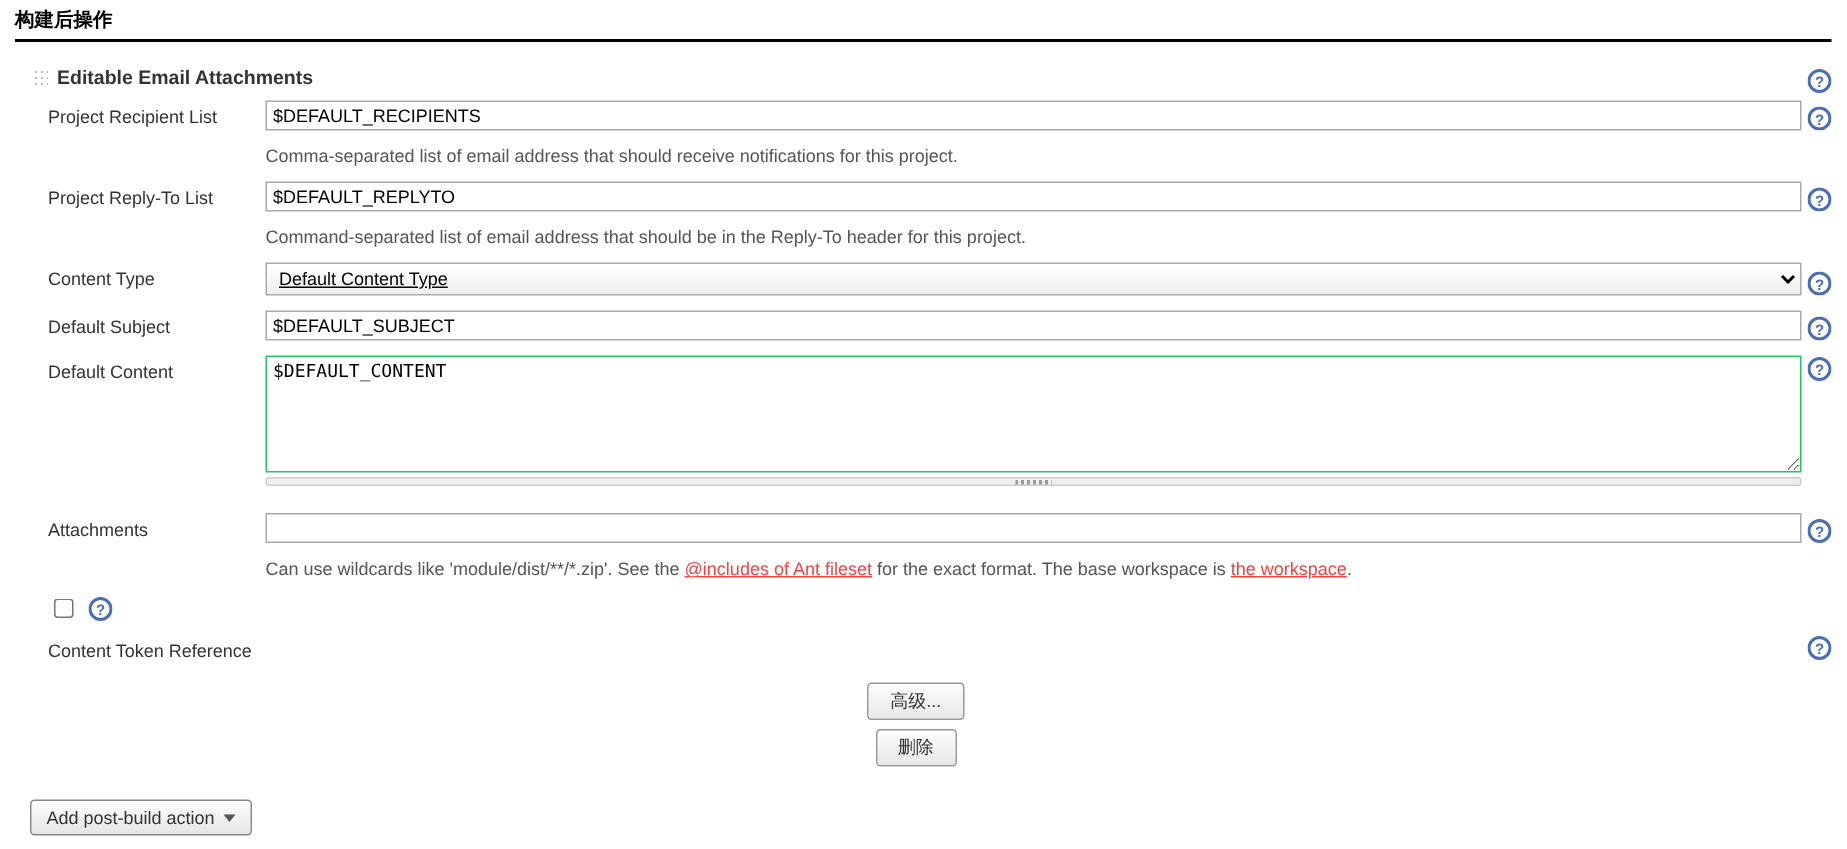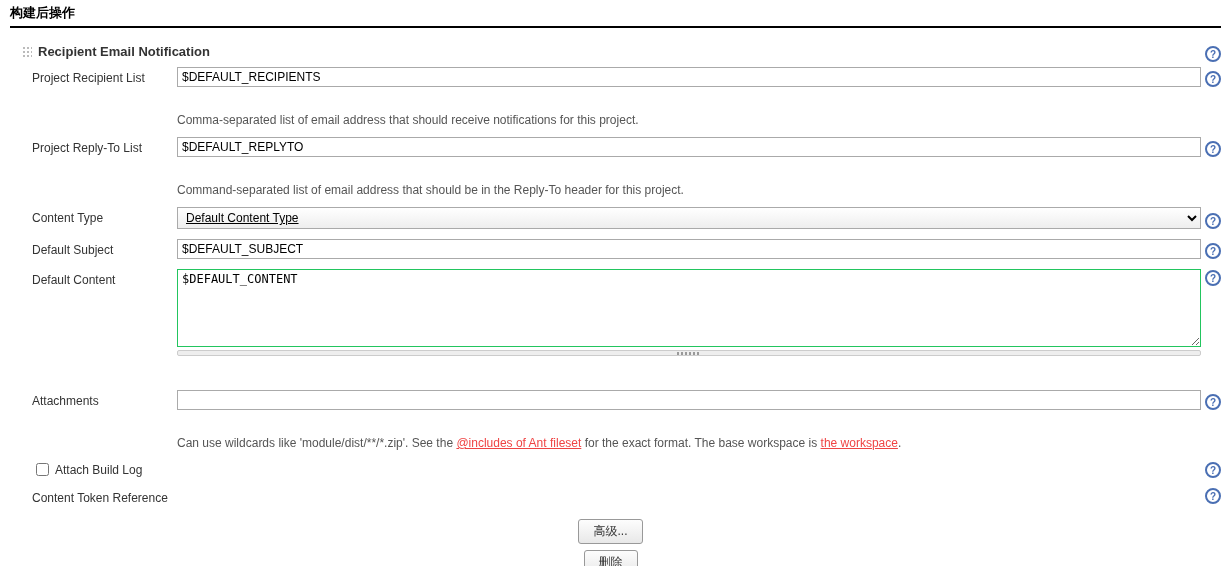--- a/index.html
+++ b/index.html
@@ -31,21 +31,21 @@
       display: inline-block;
       width: 10px;
       height: 12px;
       background-image: radial-gradient(circle, #bbb 1px, transparent 1px);
       background-size: 4px 4px;
       margin-right: 6px;
     }
     .form-row {
       display: flex;
       align-items: flex-start;
-      margin-bottom: 20px;
+      margin-bottom: 4px;
       padding-left: 22px;
     }
     .form-label {
       width: 145px;
       flex-shrink: 0;
       padding-top: 4px;
       color: #333;
     }
     .form-field {
       flex: 1;
@@ -175,21 +175,21 @@
     .title-help-wrap .title-flex { flex: 1; }
   </style>
 </head>
 <body>
 
 <div class="section-header">构建后操作</div>
 
 <div class="title-help-wrap">
   <div class="block-title title-flex">
     <span class="drag-dots"></span>
-    <span>Recipient Email Notification</span>
+    <span>Editable Email Attachments</span>
   </div>
   <span class="help-icon">
     <svg viewBox="0 0 16 16">
         <circle cx="8" cy="8" r="7" fill="#fff" stroke="#4a6fb3" stroke-width="2"></circle>
         <text x="8" y="12" text-anchor="middle" font-size="10" font-weight="bold" fill="#4a6fb3">?</text>
       </svg>
   </span>
 </div>
 
 <div class="form-row">
@@ -278,21 +278,20 @@
         </svg>
     </span>
   </div>
 </div>
 <div class="description">
   <span>Can use wildcards like 'module/dist/**/*.zip'. See the </span><a href="#">@includes of Ant fileset</a><span> for the exact format. The base workspace is </span><a href="#">the workspace</a><span>.</span>
 </div>
 
 <div class="checkbox-row">
   <input type="checkbox" style="">
-  <span class="cb-label">Attach Build Log</span>
   <span class="help-icon">
     <svg viewBox="0 0 16 16">
         <circle cx="8" cy="8" r="7" fill="#fff" stroke="#4a6fb3" stroke-width="2"></circle>
         <text x="8" y="12" text-anchor="middle" font-size="10" font-weight="bold" fill="#4a6fb3">?</text>
       </svg>
   </span>
 </div>
 
 <div class="form-row" style="margin-bottom:14px;">
   <div class="form-label" style="width:auto;flex:1;">Content Token Reference</div>

